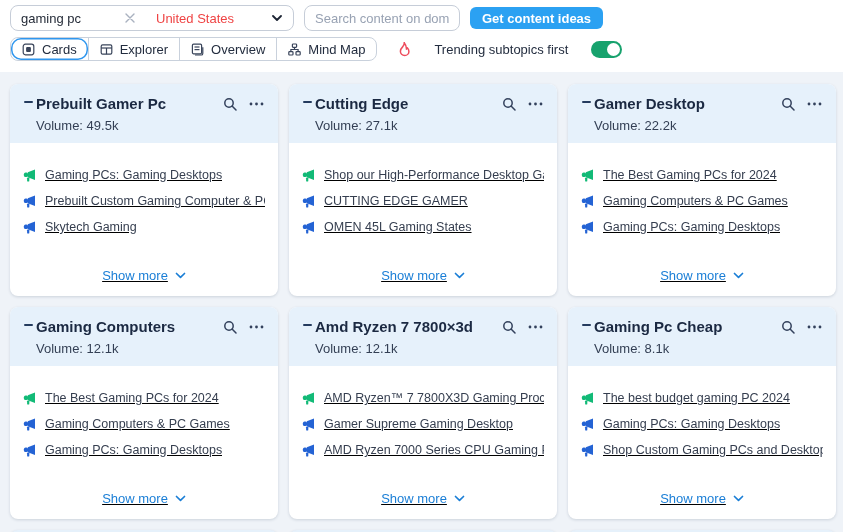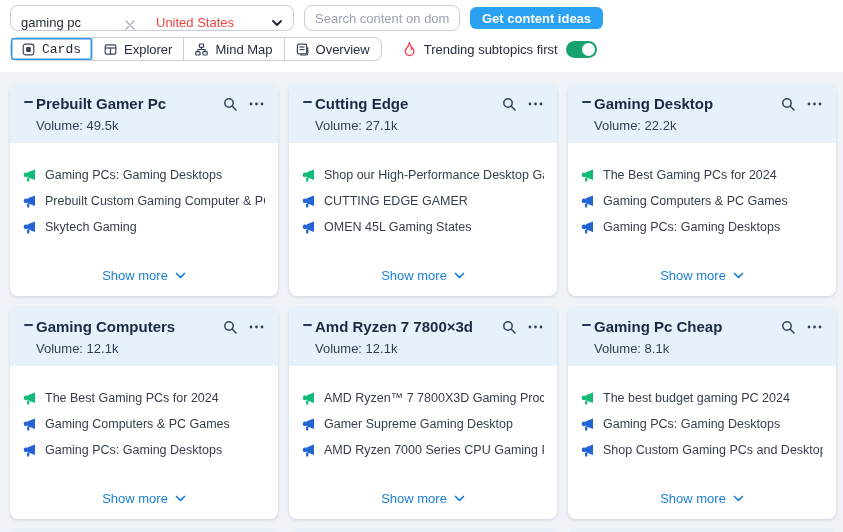--- a/index.html
+++ b/index.html
@@ -1,59 +1,59 @@
 <!DOCTYPE html>
 <html style="--accent: #2ba1f2; --link: #1a7ed6; --header-bg: #e6f1fb; --page-bg: #eff3f8; --green: #12ba77; --blue-ic: #2463d4; --toggle: #17a26d; --tab-active: #2f96ee; --flame: #ed4c5c;"><head>
 <meta charset="utf-8">
 <style>
   * { margin:0; padding:0; box-sizing:border-box; }
   html,body { width:843px; height:532px; overflow:hidden; background:#fff;
               font-family:"Liberation Sans", sans-serif; }
 
   
   .toolbar { display:flex; align-items:center; gap:10px; padding:5px 10px; height:36px; background:#fff; }
-  .combo { display:flex; align-items:flex-end; height:26px; border:1px solid #c6cdd8; border-radius:8px; background:#fff; }
+  .combo { display:flex; align-items:center; height:26px; border:1px solid #c6cdd8; border-radius:8px; background:#fff; }
   .combo input { border:none; outline:none; padding:0 6px 0 10px; width:112px; font-size:13px;
                  color:#1f2633; font-family:inherit; background:transparent; }
   .clear-btn { display:flex; align-items:center; padding:0 9px 0 2px; cursor:pointer; }
   .combo-divider { width:1px; background:#c6cdd8; }
   .country { display:flex; align-items:center; justify-content:space-between; width:148px;
              padding:0 11px; font-size:13px; color:#ef4444; cursor:pointer; }
   .domain-input { height:26px; border:1px solid #c6cdd8; border-radius:8px; padding:0 10px;
                   width:156px; font-size:13px; color:#1f2633; outline:none; font-family:inherit; }
   .domain-input::placeholder { color:#98a2b3; }
   .cta { height:22px; border:none; border-radius:6px; background:var(--accent,#2ba1f2); color:#fff;
          font-weight:bold; font-size:13px; padding:0 12px; cursor:pointer; font-family:inherit; }
 
   
   .tabs-row { display:flex; align-items:center; gap:20px; padding:1px 10px 11px; background:#fff; }
   .segmented { display:flex; align-items:stretch; height:24px; border:1px solid #c9d1dc; border-radius:8px; background:#fff; }
   .segment { display:flex; align-items:center; gap:7px; padding:0 11px; font-size:13px; color:#232d3f;
              border-left:1px solid #c9d1dc; cursor:pointer; white-space:nowrap; }
   .segment:first-child { border-left:none; }
-  .segment.active { box-shadow: inset 0 0 0 1.5px var(--tab-active,#2f96ee); border-radius:2px;font-family:Liberation Mono, monospace; }
+  .segment.active { box-shadow: inset 0 0 0 1.5px var(--tab-active,#2f96ee); border-radius:10px; }
   .segment svg { flex:none; }
-  .trending { display:flex; align-items:center; gap:8px; font-size:13px; color:#232d3f; }
+  .trending { display:flex; align-items:center; gap:23px; font-size:13px; color:#232d3f; }
   .toggle { width:31px; height:17px; border-radius:9px; background:var(--toggle,#17a26d); position:relative; cursor:pointer; }
   .toggle .knob { position:absolute; right:2px; top:2px; width:13px; height:13px; background:#fff; border-radius:50%; }
 
   
   .main { background:var(--page-bg,#eff3f8); height:462px; padding:12px 7px 0 10px; }
   .grid { display:grid; grid-template-columns:repeat(3,1fr); gap:11px; }
   .card { background:#fff; border-radius:8px; height:212px; overflow:hidden; display:flex; flex-direction:column;
           box-shadow:0 1px 3px rgba(23,43,77,.16); }
   .card-header { background:var(--header-bg,#e6f1fb); padding:11px 14px 10px; }
   .card-title-row { display:flex; align-items:flex-start; }
   .collapse-dash { width:9px; height:2px; background:#243b5e; border-radius:1px; margin:6px 3px 0 0; flex:none; cursor:pointer; }
   .card-title { font-size:15px; font-weight:bold; color:#1b2942; flex:1; line-height:17px;
                 white-space:nowrap; overflow:hidden; cursor:pointer; }
   .header-icons { display:flex; gap:12px; align-items:center; margin-top:2px; }
   .header-icons span { display:flex; cursor:pointer; }
   .volume { margin:6px 0 0 12px; font-size:13px; color:#333f54; }
-  .card-body { flex:1; padding:25px 13px 10px; display:flex; flex-direction:column; }
+  .card-body { flex:1; padding:25px 13px 10px; display:flex; flex-direction:column;text-decoration:underline; }
   .idea-item { display:flex; gap:9px; align-items:flex-start; margin-bottom:11px; font-size:12.5px;
                color:#353e4f; line-height:15px; white-space:nowrap; overflow:hidden; }
   .idea-item .mega { flex:none; display:flex; margin-top:1px; }
   .mega.green { color:var(--green,#12ba77); }
   .mega.blue  { color:var(--blue-ic,#2463d4); }
   .idea-text { overflow:hidden; cursor:pointer; }
   .show-more { margin-top:auto; align-self:center; display:flex; align-items:center; gap:7px;
                color:var(--link,#1a7ed6); font-size:13px; cursor:pointer; padding-bottom:3px;justify-content:center; }
   .sliver-row { margin-top:11px; }
   .card-stub { background:var(--header-bg,#e6f1fb); border-radius:8px 8px 0 0; height:10px;
@@ -94,35 +94,35 @@
     <div class="segment">
       <svg width="13" height="13" viewBox="0 0 13 13" fill="none" stroke="#39445a" stroke-width="1.2">
         <rect x="1.2" y="1.8" width="10.6" height="9.4" rx="1.4"></rect>
         <line x1="1.2" y1="5" x2="11.8" y2="5"></line>
           <line x1="6.5" y1="5" x2="6.5" y2="11.2"></line>
       </svg>
       <span>Explorer</span>
     </div>
     <div class="segment">
       <svg width="13" height="13" viewBox="0 0 13 13" fill="none" stroke="#39445a" stroke-width="1.2">
+        <rect x="1.4" y="1.2" width="9.2" height="9.6" rx="1.2"></rect>
+        <line x1="3.5" y1="4" x2="8.5" y2="4"></line>
+          <line x1="3.5" y1="6.6" x2="8.5" y2="6.6"></line>
+        <path d="M11.8 4.2v6.2a1.6 1.6 0 0 1-1.6 1.6H4"></path>
+      </svg>
+      <span>Overview</span>
+    </div>
+    <div class="segment">
+      <svg width="13" height="13" viewBox="0 0 13 13" fill="none" stroke="#39445a" stroke-width="1.2">
         <rect x="4.4" y="1" width="4.2" height="3.4" rx="0.8"></rect>
         <rect x="0.8" y="8.6" width="4.2" height="3.4" rx="0.8"></rect>
         <rect x="8" y="8.6" width="4.2" height="3.4" rx="0.8"></rect>
         <path d="M6.5 4.4v2.1M2.9 8.6V6.5h7.2v2.1"></path>
       </svg>
       <span>Mind Map</span>
-    </div>
-    <div class="segment">
-      <svg width="13" height="13" viewBox="0 0 13 13" fill="none" stroke="#39445a" stroke-width="1.2">
-        <rect x="1.4" y="1.2" width="9.2" height="9.6" rx="1.2"></rect>
-        <line x1="3.5" y1="4" x2="8.5" y2="4"></line>
-          <line x1="3.5" y1="6.6" x2="8.5" y2="6.6"></line>
-        <path d="M11.8 4.2v6.2a1.6 1.6 0 0 1-1.6 1.6H4"></path>
-      </svg>
-      <span>Overview</span>
     </div>
   </div>
   <div class="trending">
     <svg width="14" height="15" viewBox="0 0 14 15">
       <path d="M7.2 0.7c.25 1.9-.5 3.1-1.6 4.2C4.5 6 3.4 7.2 3.4 9.3c0 2.4 1.9 4.2 4.3 4.2s4.2-1.8 4.2-4.1c0-1.5-.7-2.8-1.6-3.7-.1.6-.4 1.2-.9 1.5.2-1.8-.6-4.4-2.2-6.5z" fill="none" stroke="var(--flame,#ed4c5c)" stroke-width="1.5" stroke-linejoin="round"></path>
     </svg>
     <span>Trending subtopics first</span>
     <div class="toggle">
         <div class="knob"></div>
       </div>
@@ -254,21 +254,21 @@
           <path d="M1.5 1.5l4 3.8 4-3.8" fill="none" stroke="var(--link,#1a7ed6)" stroke-width="1.7" stroke-linecap="round" stroke-linejoin="round"></path>
         </svg>
       </div>
     </div>
   </div>
 
   <div class="card">
     <div class="card-header">
       <div class="card-title-row">
         <span class="collapse-dash"></span>
-        <span class="card-title">Gaming Desktop</span>
+        <span class="card-title">Gamer Desktop</span>
         <span class="header-icons">
           <span>
             <svg width="14" height="14" viewBox="0 0 14 14" fill="none" stroke="#33415c" stroke-width="1.5">
               <circle cx="6" cy="6" r="4.2"></circle>
                   <line x1="9.3" y1="9.3" x2="13" y2="13" stroke-linecap="round"></line>
             </svg>
           </span>
           <span>
             <svg width="15" height="4" viewBox="0 0 15 4" fill="#33415c">
               <circle cx="2" cy="2" r="1.4"></circle>

